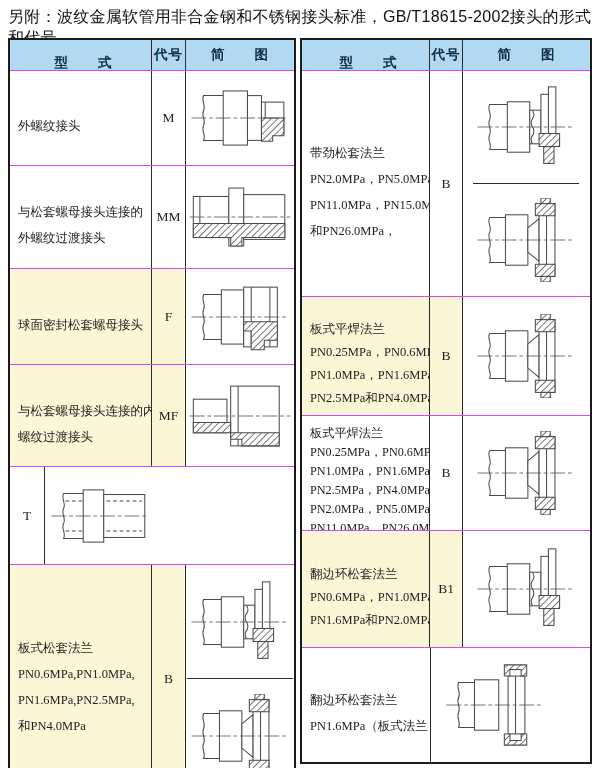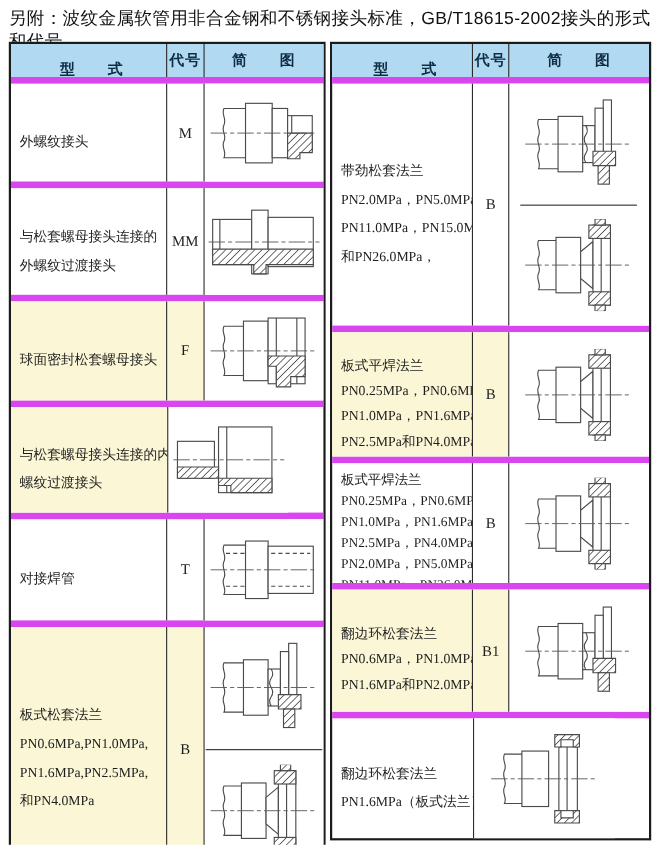--- a/index.html
+++ b/index.html
@@ -3,21 +3,21 @@
 <meta charset="utf-8">
 <style>
   html,body{margin:0;padding:0;}
   body{width:600px;height:768px;position:relative;background:#ffffff;
        font-family:"Liberation Sans",sans-serif;overflow:hidden;}
   .title{position:absolute;top:7px;left:8px;width:584px;font-size:16px;font-weight:400;
          color:#111;letter-spacing:.3px;}
   .tbl{position:absolute;top:38px;border:2px solid #1b1b1b;background:#fff;box-sizing:border-box;}
   #tblL{left:8px;width:288px;}
   #tblR{left:300px;width:292px;}
-  .row{display:flex;box-sizing:border-box;border-top:6px solid #d946ef;align-items:stretch;}
+  .row{display:flex;box-sizing:border-box;border-top:1px solid #d946ef;align-items:stretch;}
   .row:first-child{border-top:none;}
   .c{box-sizing:border-box;border-left:1px solid #2b2b2b;}
   .c:first-child{border-left:none;}
   .hdr{height:30px;background:#b2d9f2;}
   .hdr .c{display:flex;align-items:center;justify-content:center;background:#b2d9f2;
           font-size:13.5px;font-weight:700;color:#0e2c42;letter-spacing:1px;}
   .type{display:flex;flex-direction:column;justify-content:center;
         padding:20px 2px 4px 8px;font-family:"Liberation Serif","DejaVu Serif",serif;
         font-size:12.5px;line-height:26px;color:#1d1d1d;white-space:pre;overflow:hidden;}
   .tight{line-height:19px;font-size:12.2px;}
@@ -190,29 +190,29 @@
     <div class="c diag">
       <svg class="dg" viewBox="0 0 112 90">
           <use href="#sym-nut"></use>
         </svg>
     </div>
   </div>
 
   <div class="row" style="height:102px">
     <div class="c type yl">与松套螺母接头连接的内
 螺纹过渡接头</div>
+    <div class="c code yl">MF</div>
     <div class="c diag">
       <svg class="dg" viewBox="0 0 112 90">
           <use href="#sym-nipple2"></use>
         </svg>
     </div>
   </div>
 
   <div class="row" style="height:98px">
-    <div class="c type">对接焊管</div>
     <div class="c code">T</div>
     <div class="c diag">
       <svg class="dg" viewBox="0 0 112 90">
           <use href="#sym-weld"></use>
         </svg>
     </div>
   </div>
 
   <div class="row" style="height:228px">
     <div class="c type yl">板式松套法兰

